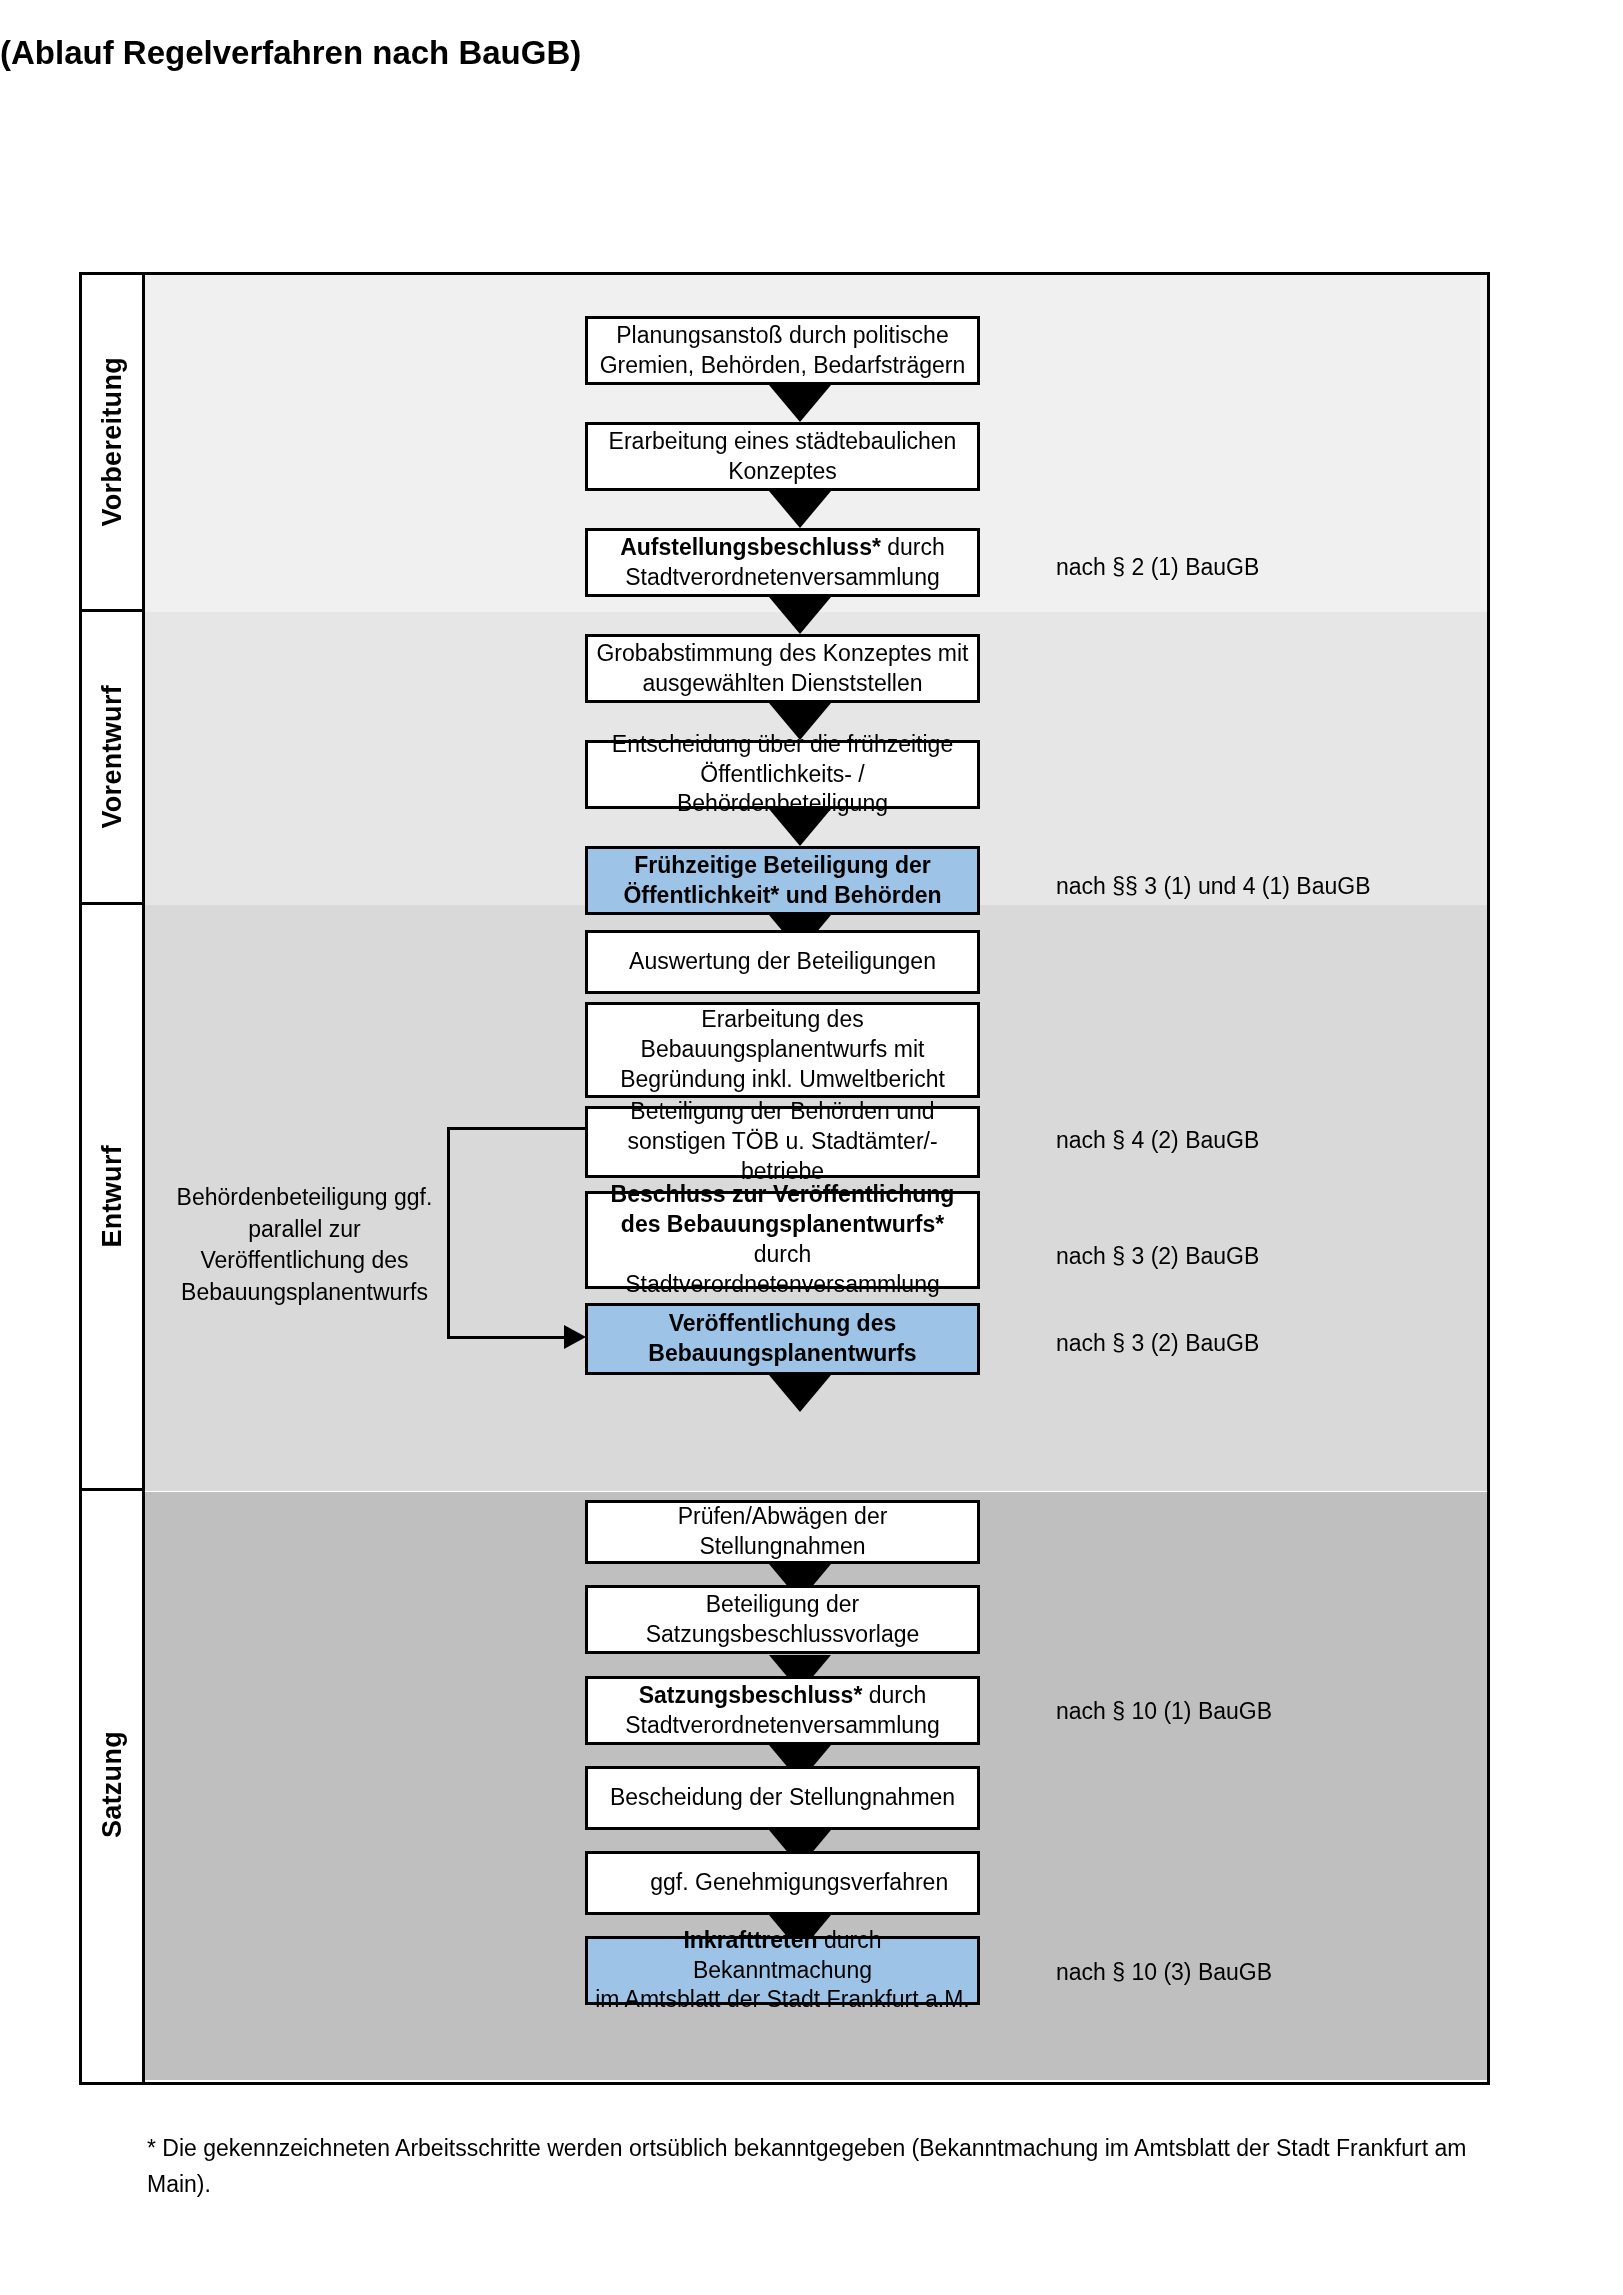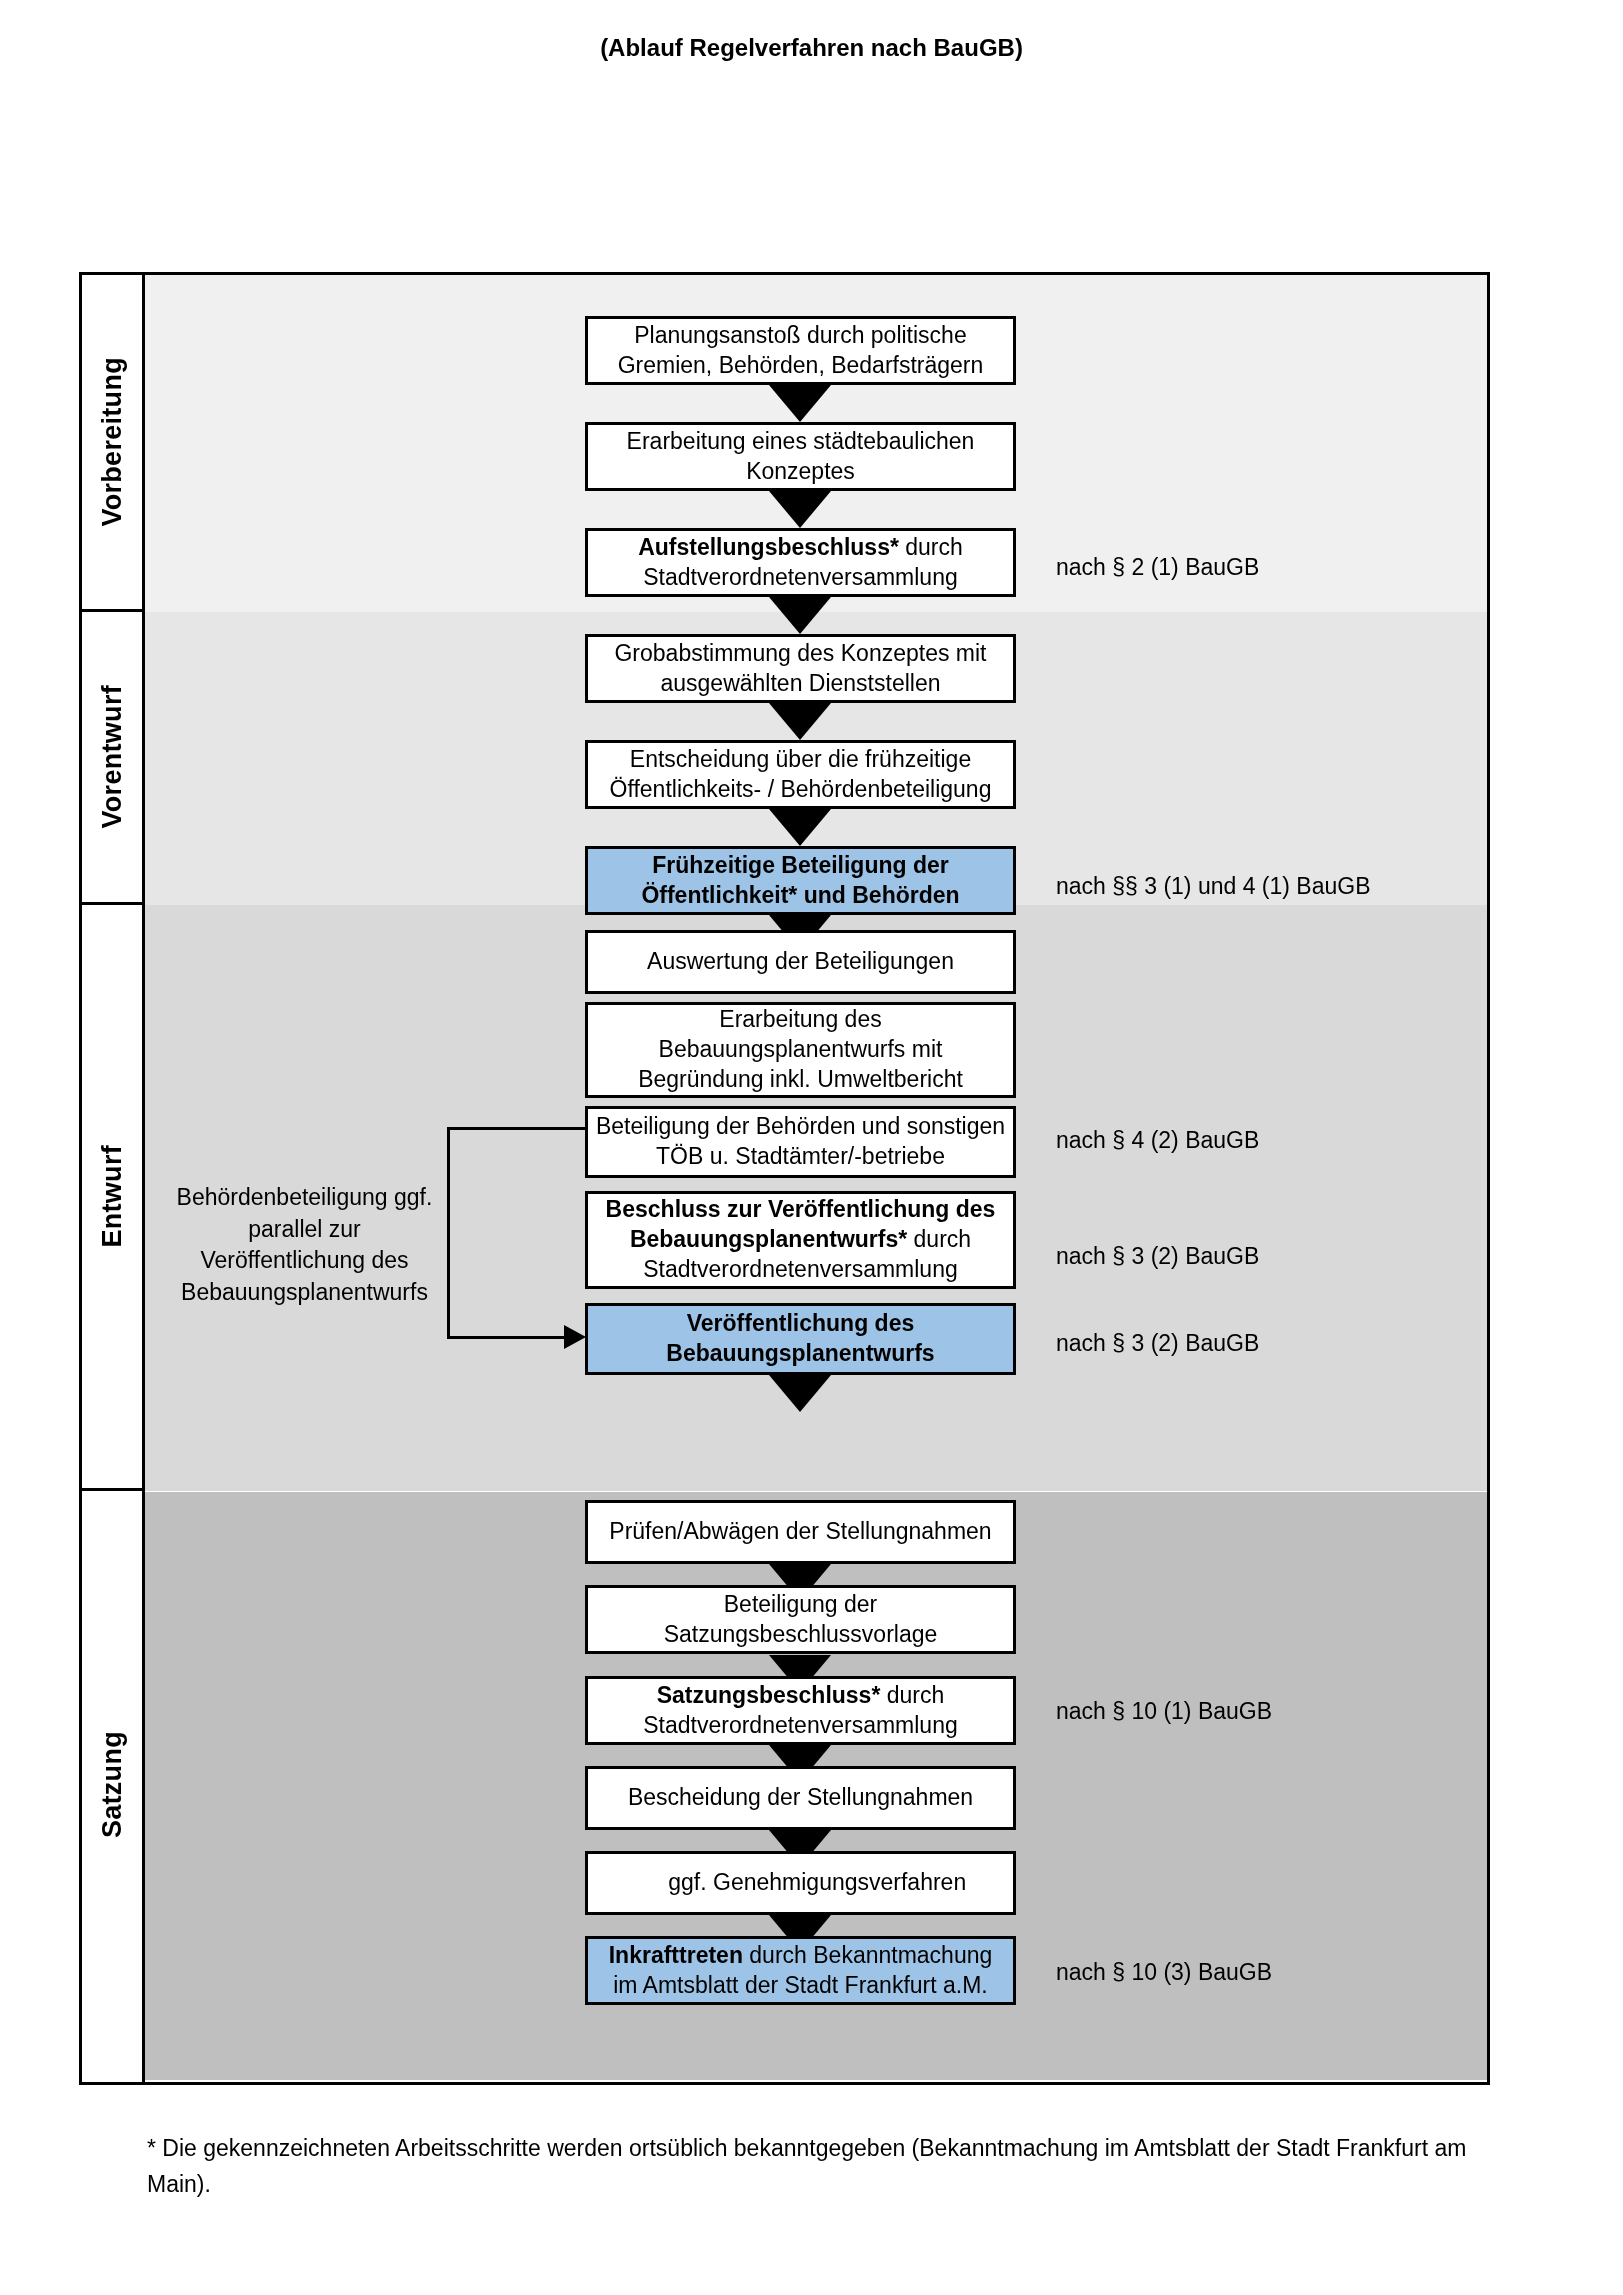--- a/index.html
+++ b/index.html
@@ -17,22 +17,22 @@
   
   #title-block { position: absolute; left: 0; top: 0; width: 1623px; }
   #main-title {
     text-align: center;
     font-size: 41px;
     font-weight: bold;
     letter-spacing: -0.3px;
     margin-top: 111px;
   }
   #sub-title {
-    text-align: center;
-    font-size: 24px;
+    text-align: left;
+    font-size: 33px;
     font-weight: bold;
     margin-top: 34px;
   }
 
   
   #diagram-frame {
     position: absolute;
     left: 79px; top: 272px;
     width: 1411px;            
     height: 1813px;           
@@ -83,21 +83,21 @@
   }
 
   
   #flow-column {
     position: absolute;
     left: 0; right: 0; top: 0; bottom: 0;
   }
   .node {
     position: absolute;
     left: 440px;              
-    width: 431px;
+    width: 395px;
     box-sizing: border-box;
     border: 3.3px solid #000;
     background: #ffffff;
     display: flex;
     align-items: center;
     justify-content: center;
     text-align: center;
     font-size: 23px;
     line-height: 1.30;
     padding: 2.6px 6.5px;

